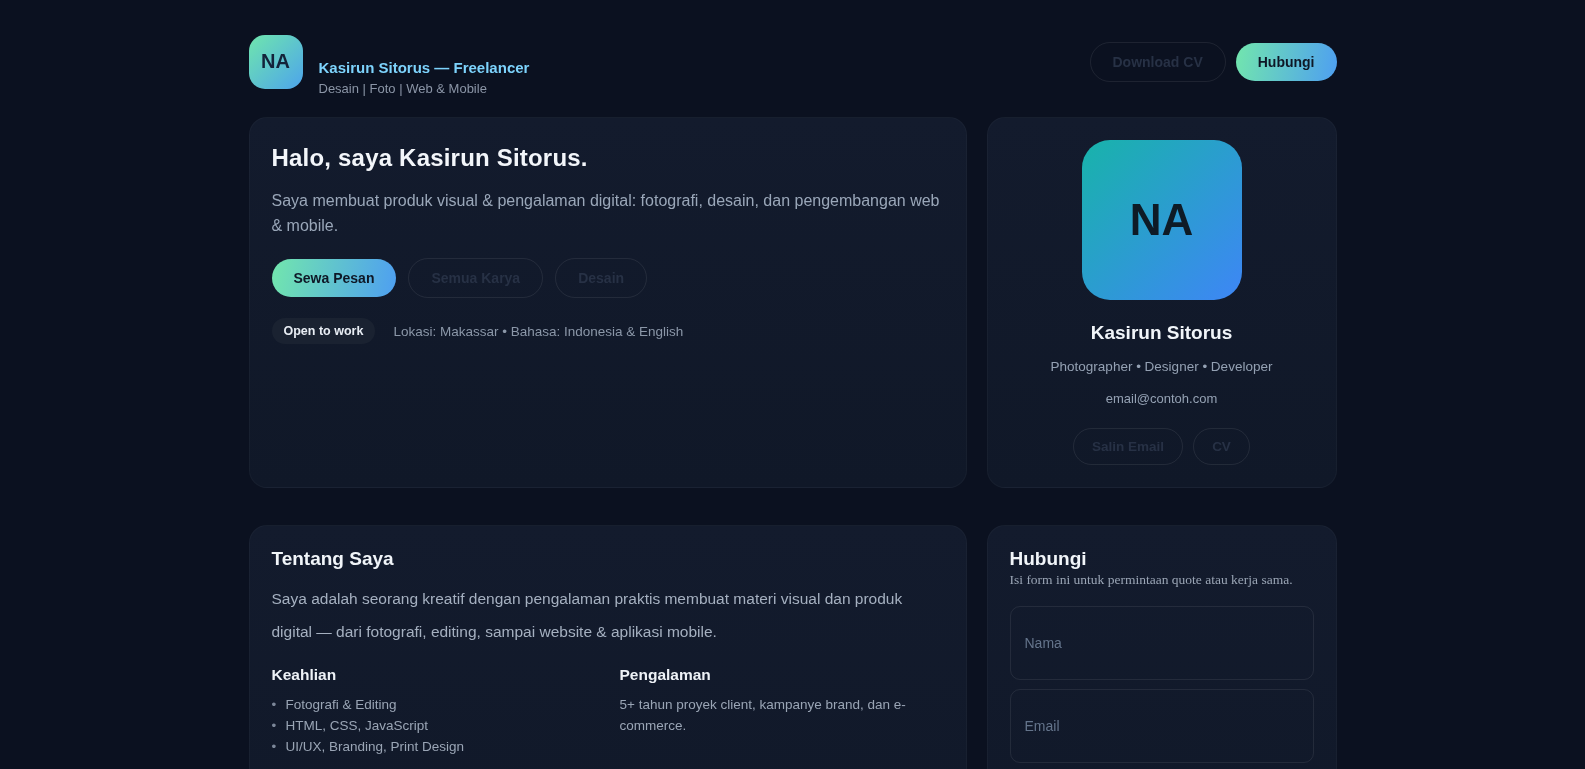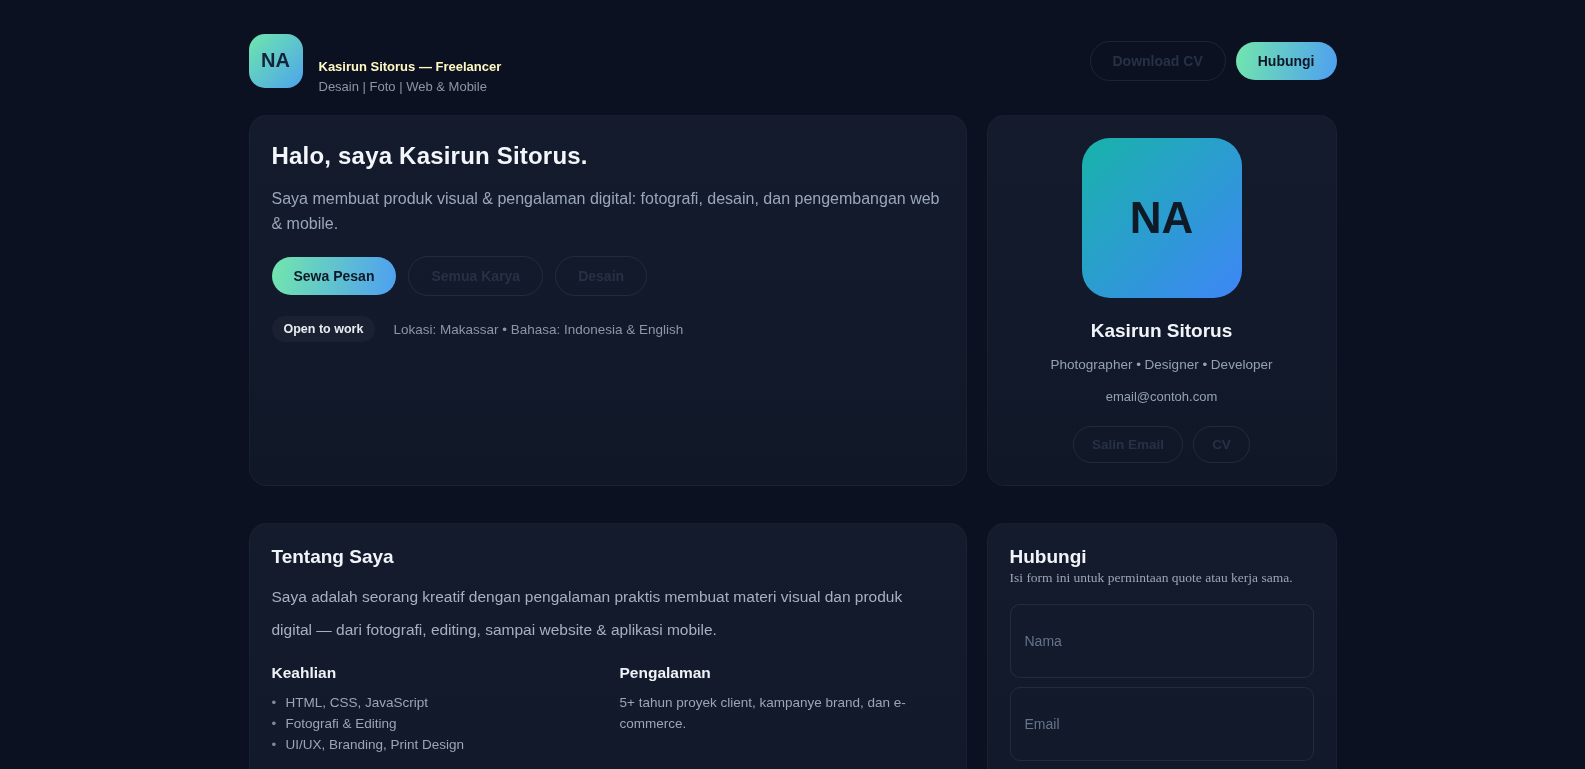--- a/index.html
+++ b/index.html
@@ -13,21 +13,21 @@
 
   
   .header { display: flex; align-items: center; gap: 16px; }
   .logo {
     width: 54px; height: 54px; border-radius: 16px;
     background: linear-gradient(135deg, #6fe6ad 0%, #4da4ec 100%);
     display: flex; align-items: center; justify-content: center;
     font-size: 20px; font-weight: 800; color: #13233a;
   }
   .header-titles { display: flex; flex-direction: column; gap: 5px; }
-  .header-title { font-size: 13px; font-weight: 700; color: #fef9c3; margin-top: 32px; }
+  .header-title { font-size: 15px; font-weight: 700; color: #7dd3fc; margin-top: 32px; }
   .header-subtitle { font-size: 13px; color: #8b95a6; }
   .header-actions { margin-left: auto; display: flex; gap: 10px; align-items: center; }
 
   .pill {
     border-radius: 999px; border: none; cursor: pointer;
     font-family: "Liberation Sans", sans-serif;
     font-weight: 700; font-size: 14px;
     padding: 11px 22px; background: transparent;
   }
   .pill-outline {
@@ -170,22 +170,22 @@
       </div>
     </div>
 
     <div class="card about">
       <h2 class="section-h">Tentang Saya</h2>
       <p class="lead">Saya adalah seorang kreatif dengan pengalaman praktis membuat materi visual dan produk digital — dari fotografi, editing, sampai website &amp; aplikasi mobile.</p>
       <div class="about-cols">
         <div>
           <h3 class="col-h">Keahlian</h3>
           <ul class="skill-list">
+            <li>Fotografi &amp; Editing</li>
             <li>HTML, CSS, JavaScript</li>
-            <li>Fotografi &amp; Editing</li>
             <li>UI/UX, Branding, Print Design</li>
           </ul>
         </div>
         <div>
           <h3 class="col-h">Pengalaman</h3>
           <p class="exp-text">5+ tahun proyek client, kampanye brand, dan e-commerce.</p>
         </div>
       </div>
       <h3 class="col-h services-h">Layanan</h3>
 

